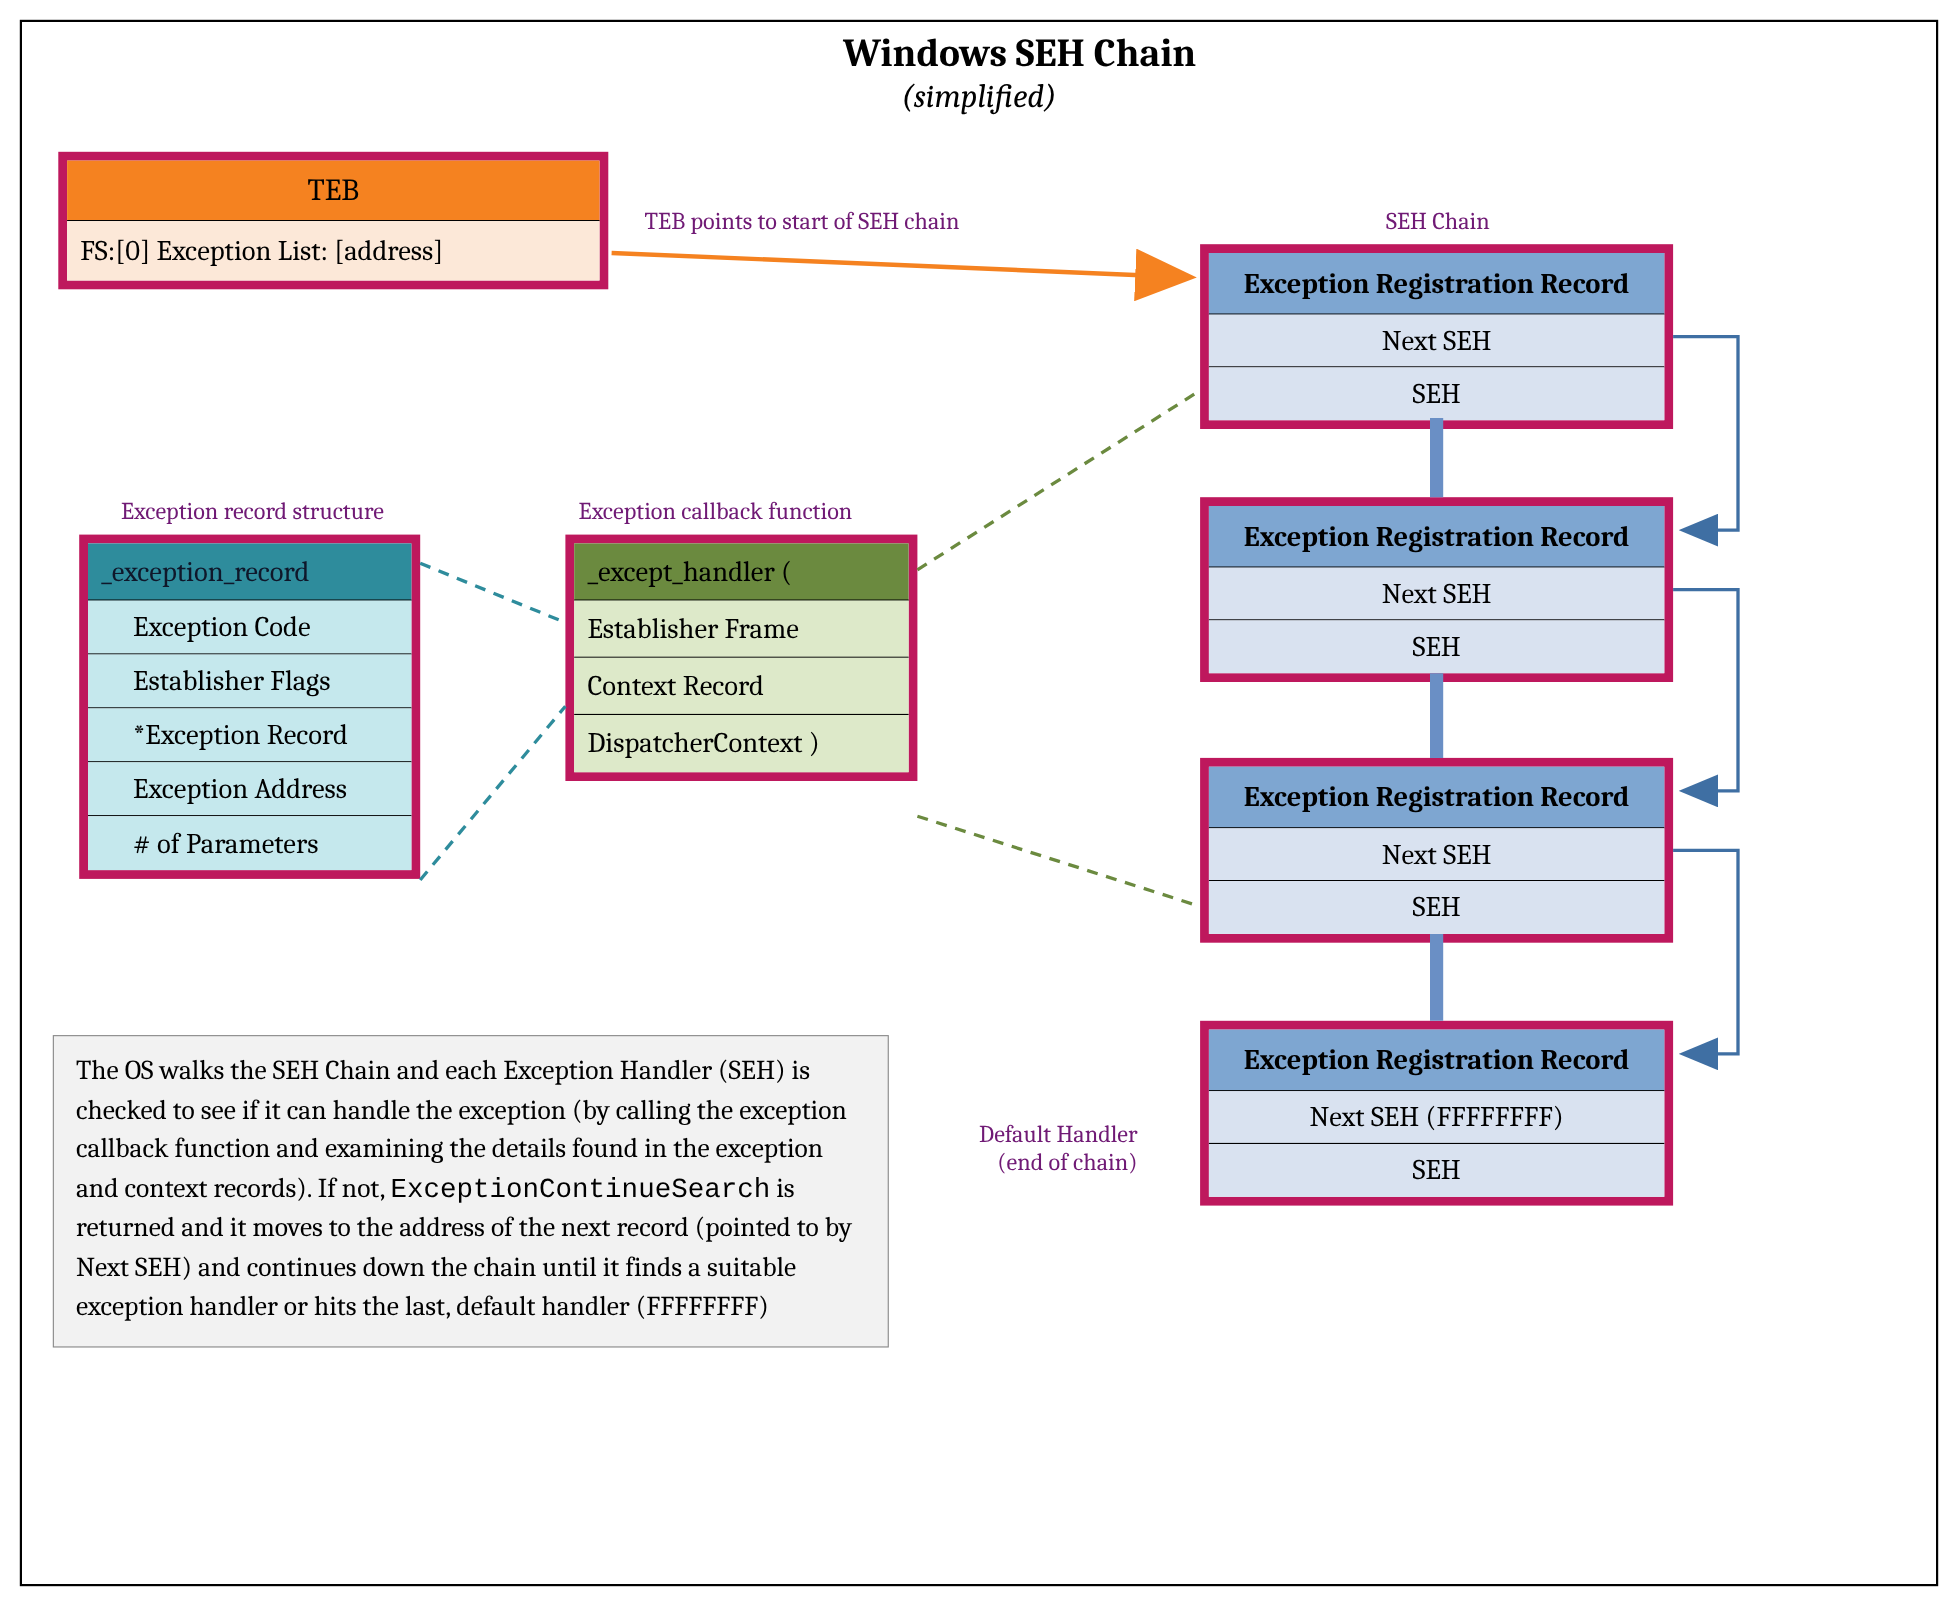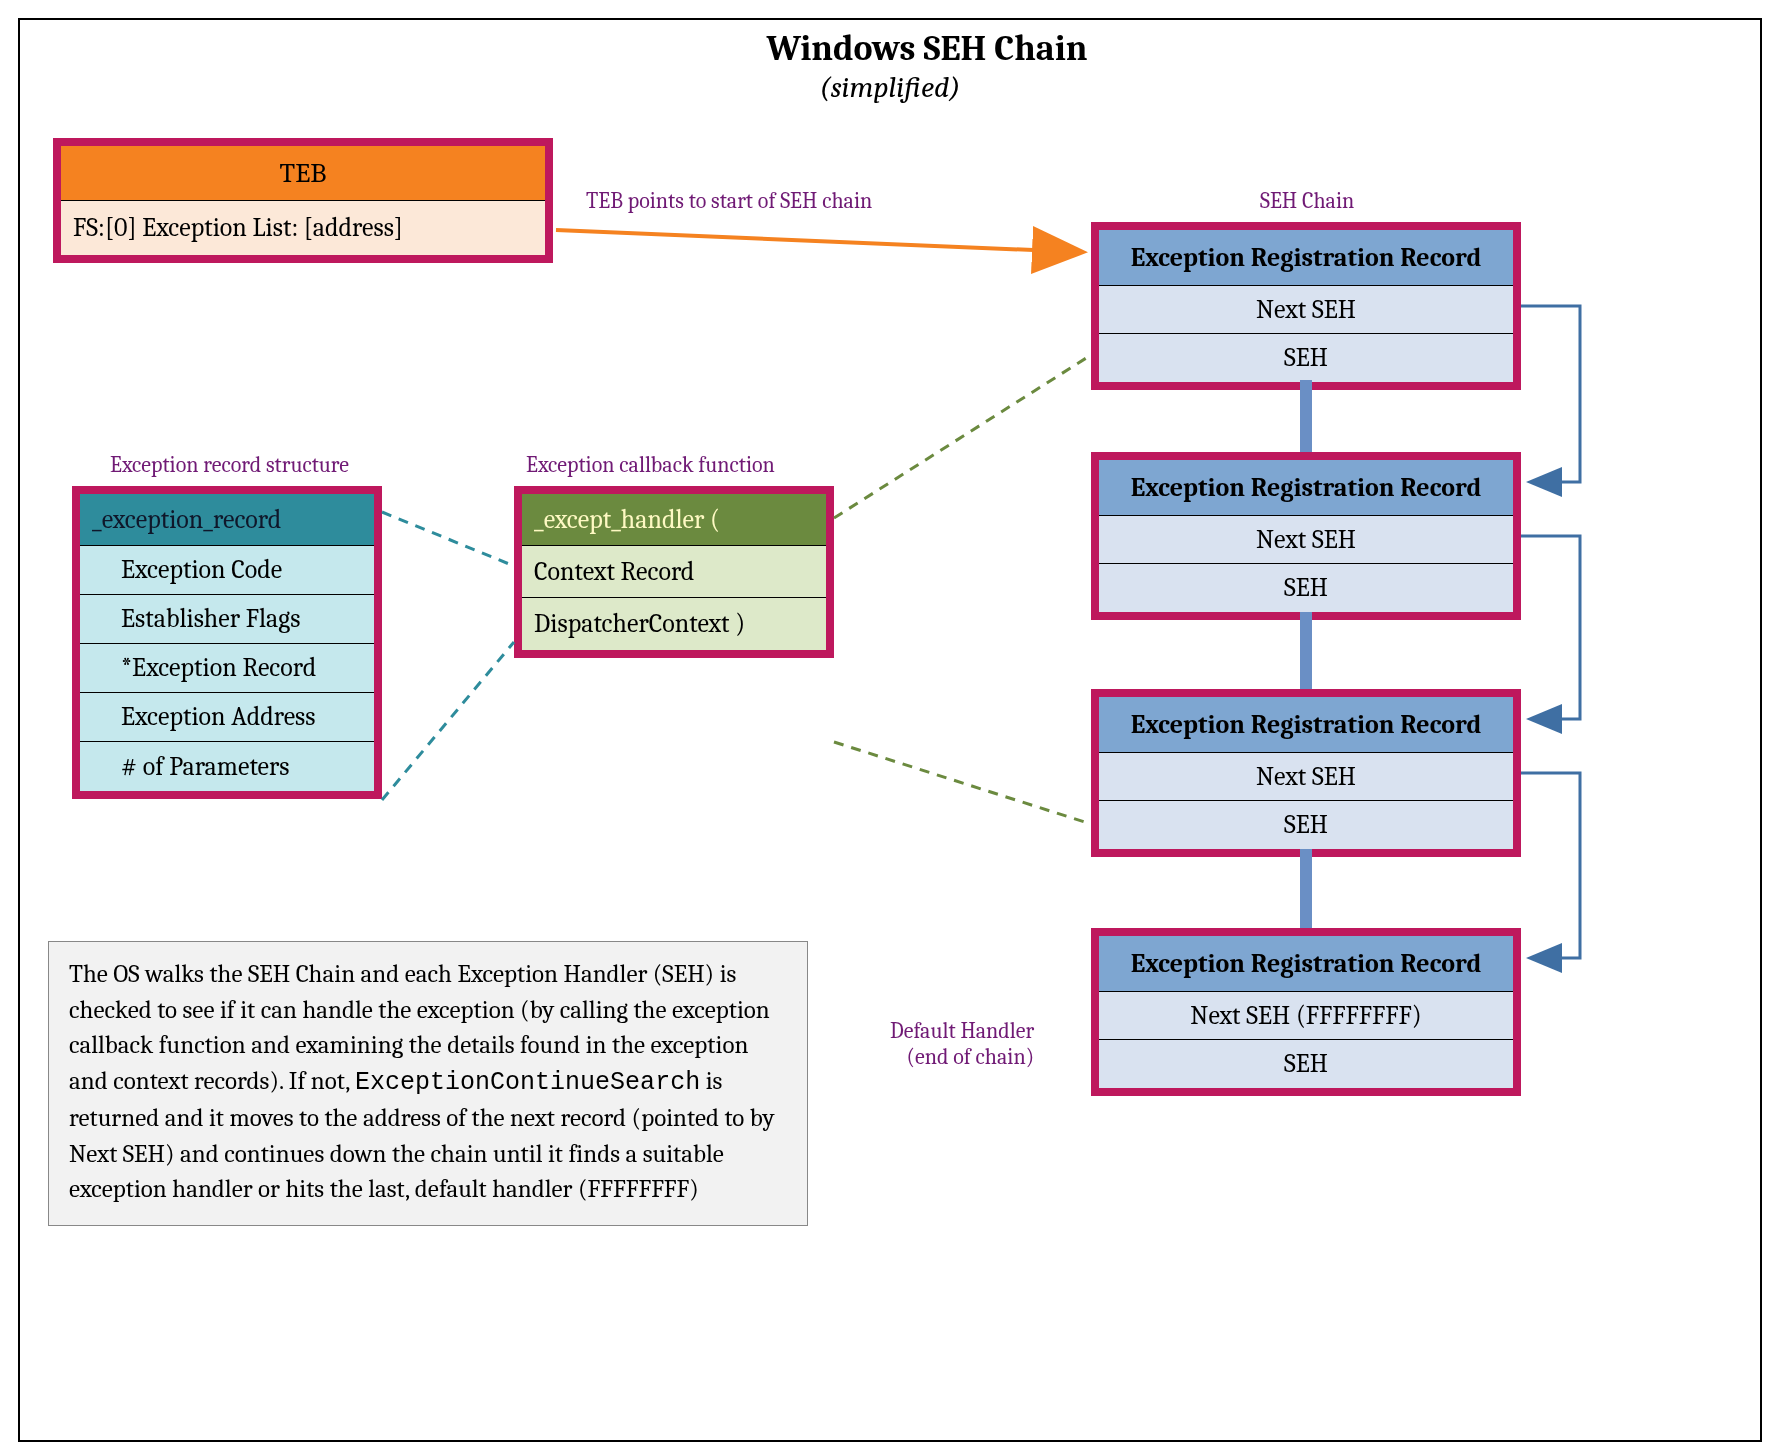--- a/index.html
+++ b/index.html
@@ -60,21 +60,21 @@
   .seh-header{background:#7EA6D1; height:56px;font-weight:bold;}
   .seh-row{background:#D9E2F0; height:48px;}
   .seh1{left:1071px; top:202px;}
   .seh2{left:1071px; top:432px;}
   .seh3{left:1071px; top:669px;}
   .seh4{left:1071px; top:908px;}
   .rec-box{left:52px; top:466px; width:310px;}
   .rec-header{background:#2E8C9C; color:#0f172a; height:52px;}
   .rec-row{background:#C5E8ED; height:49px;padding-left:41px;}
   .cb-box{left:494px; top:466px; width:320px;}
-  .cb-header{background:#6B8A3F; color:#fef9c3; height:52px;}
+  .cb-header{background:#6B8A3F; color:#000000; height:52px;}
   .cb-row{background:#DDE9C9; height:52px;}
   .infobox{
     position:absolute;
     left:28px; top:921px;
     width:760px;
     border:1px solid #888;
     background:#F2F2F2;
     padding:14px 20px 18px 20px;
     font-size:25px;
     line-height:1.42;
@@ -135,20 +135,21 @@
     <div class="row rec-header left">_exception_record</div>
     <div class="row rec-row left">Exception Code</div>
     <div class="row rec-row left">Establisher Flags</div>
     <div class="row rec-row left">*Exception Record</div>
     <div class="row rec-row left">Exception Address</div>
     <div class="row rec-row left"># of Parameters</div>
   </div>
 
   <div class="box cb-box">
     <div class="row cb-header left">_except_handler (</div>
+    <div class="row cb-row left">Establisher Frame</div>
     <div class="row cb-row left">Context Record</div>
     <div class="row cb-row left">DispatcherContext )</div>
   </div>
 
   <div class="infobox">
     <span>The OS walks the SEH Chain and each Exception Handler (SEH) is checked to see if it can handle the exception (by calling the exception callback function and examining the details found in the exception and context records). If not, </span><span class="code">ExceptionContinueSearch</span><span> is returned and it moves to the address of the next record (pointed to by Next SEH) and continues down the chain until it finds a suitable exception handler or hits the last, default handler (FFFFFFFF)</span>
   </div>
 
   <svg class="overlay">
     <defs>

